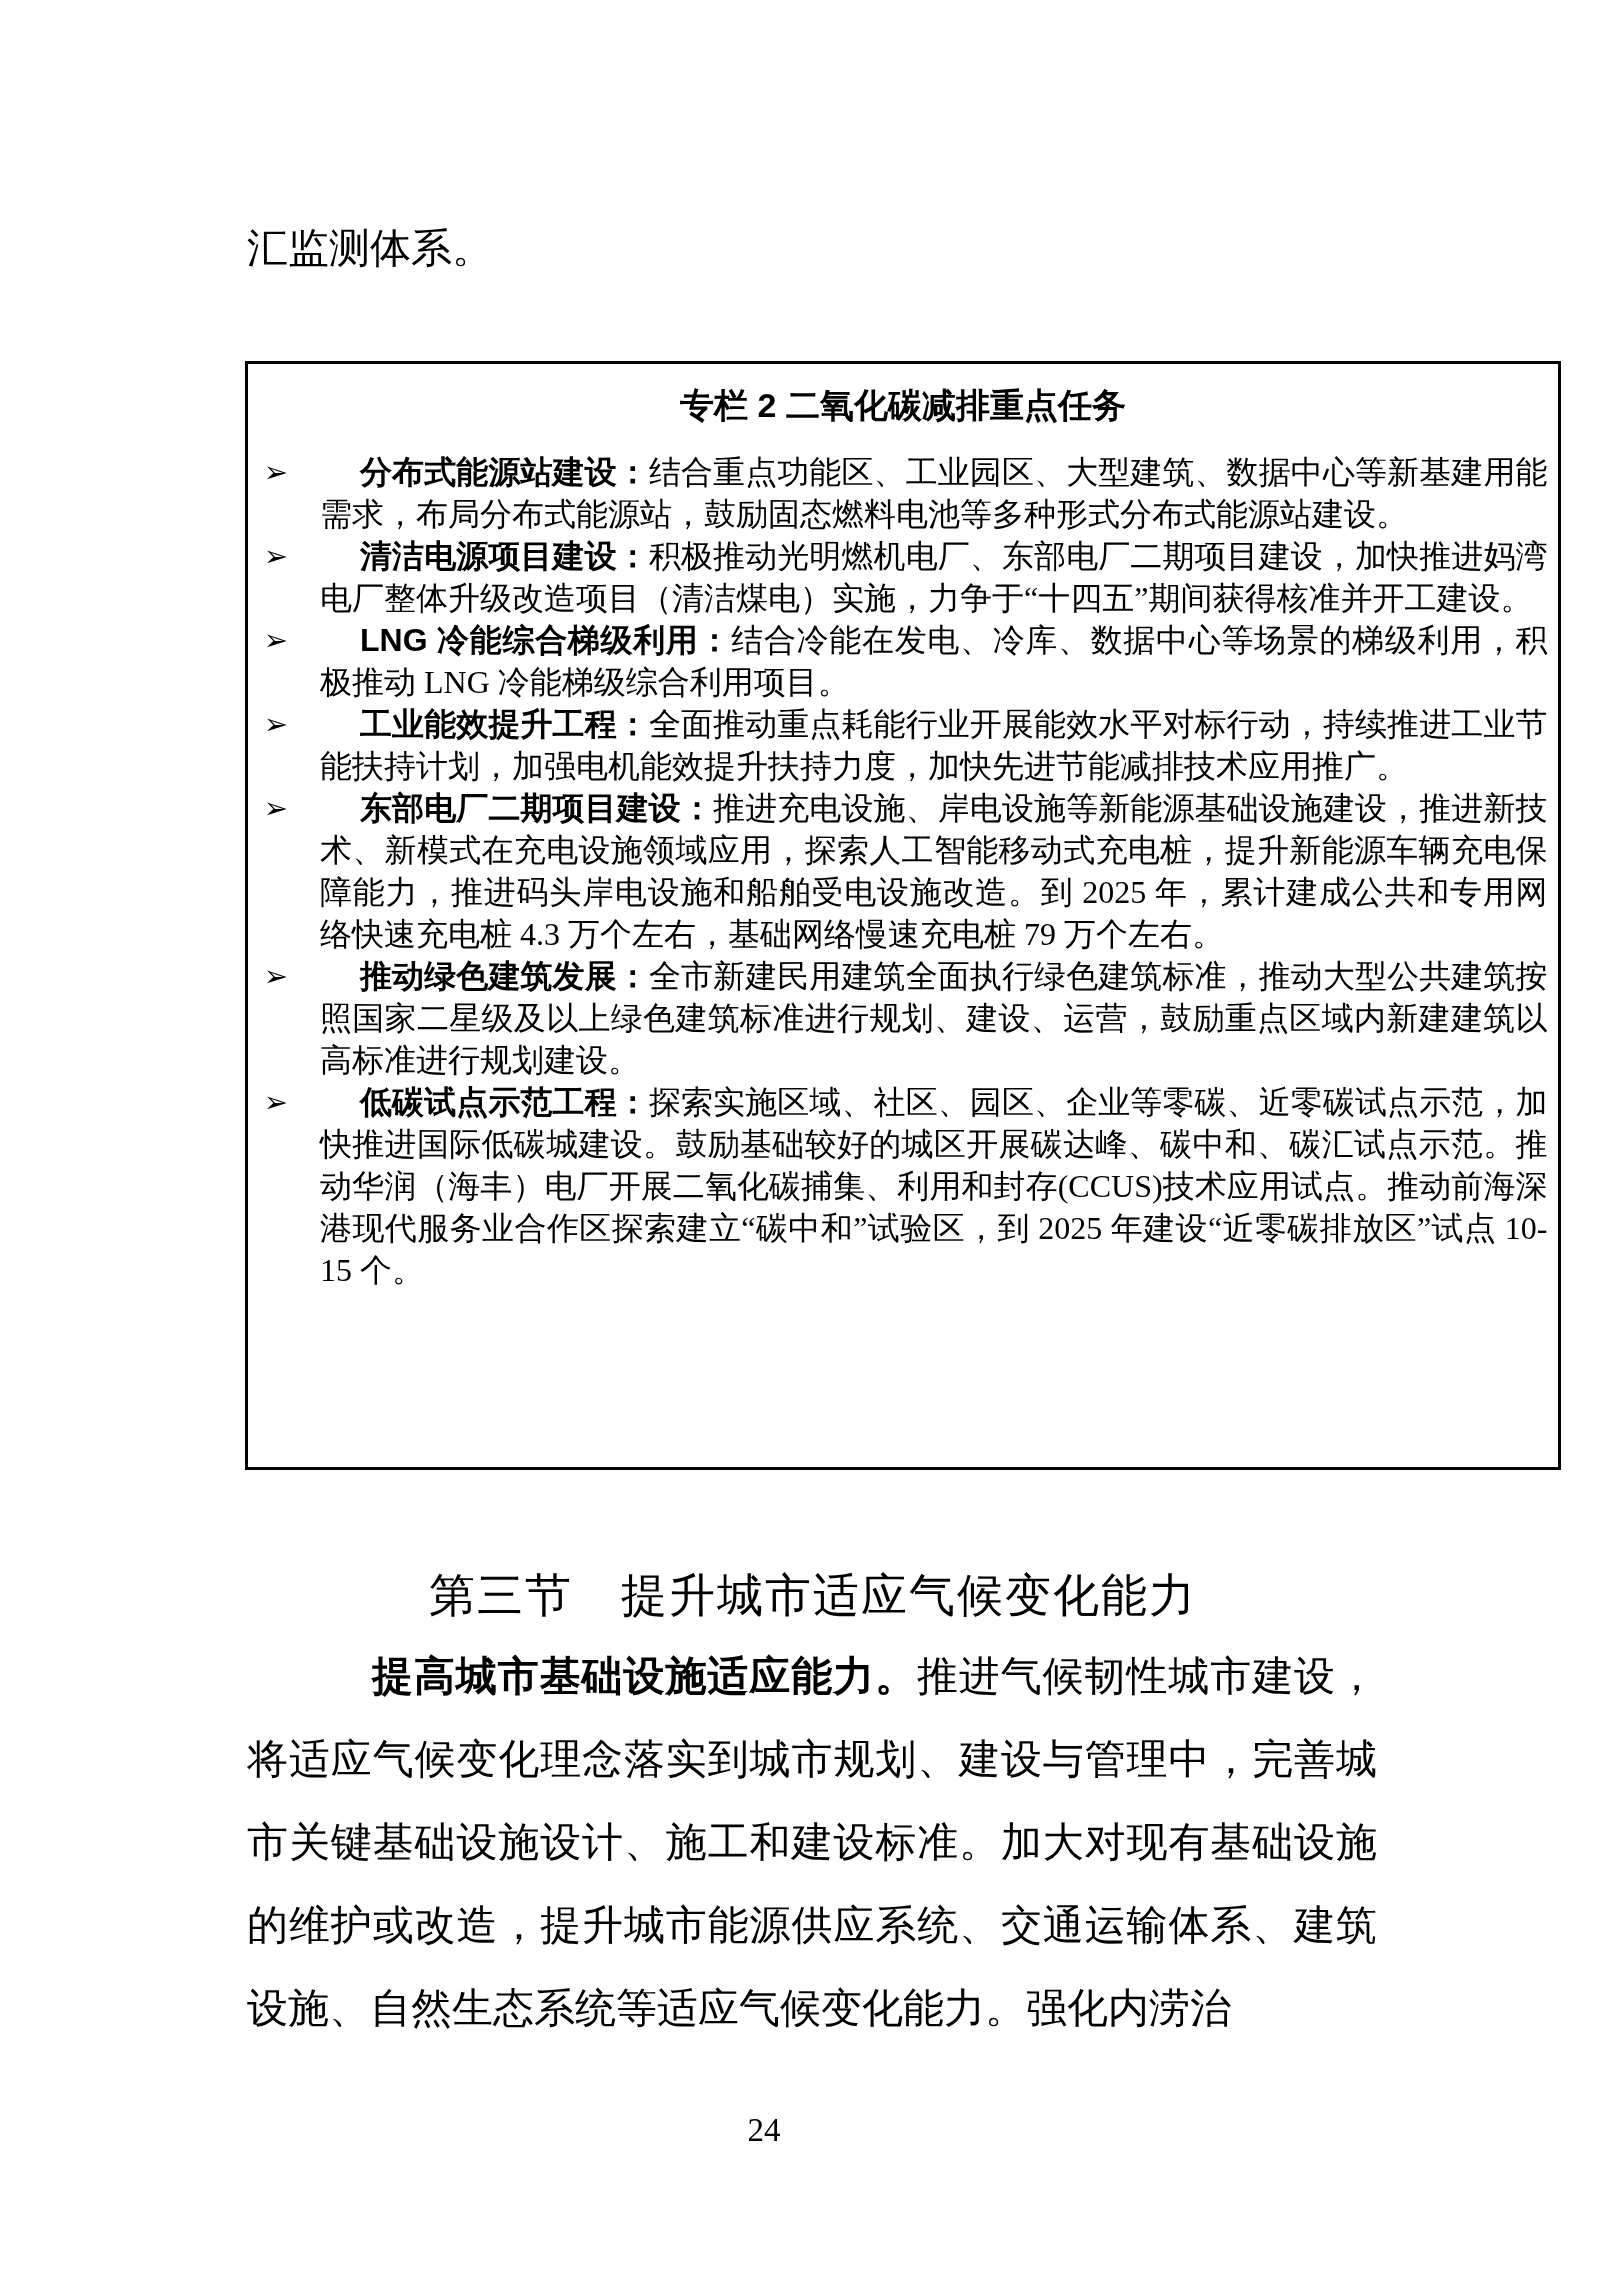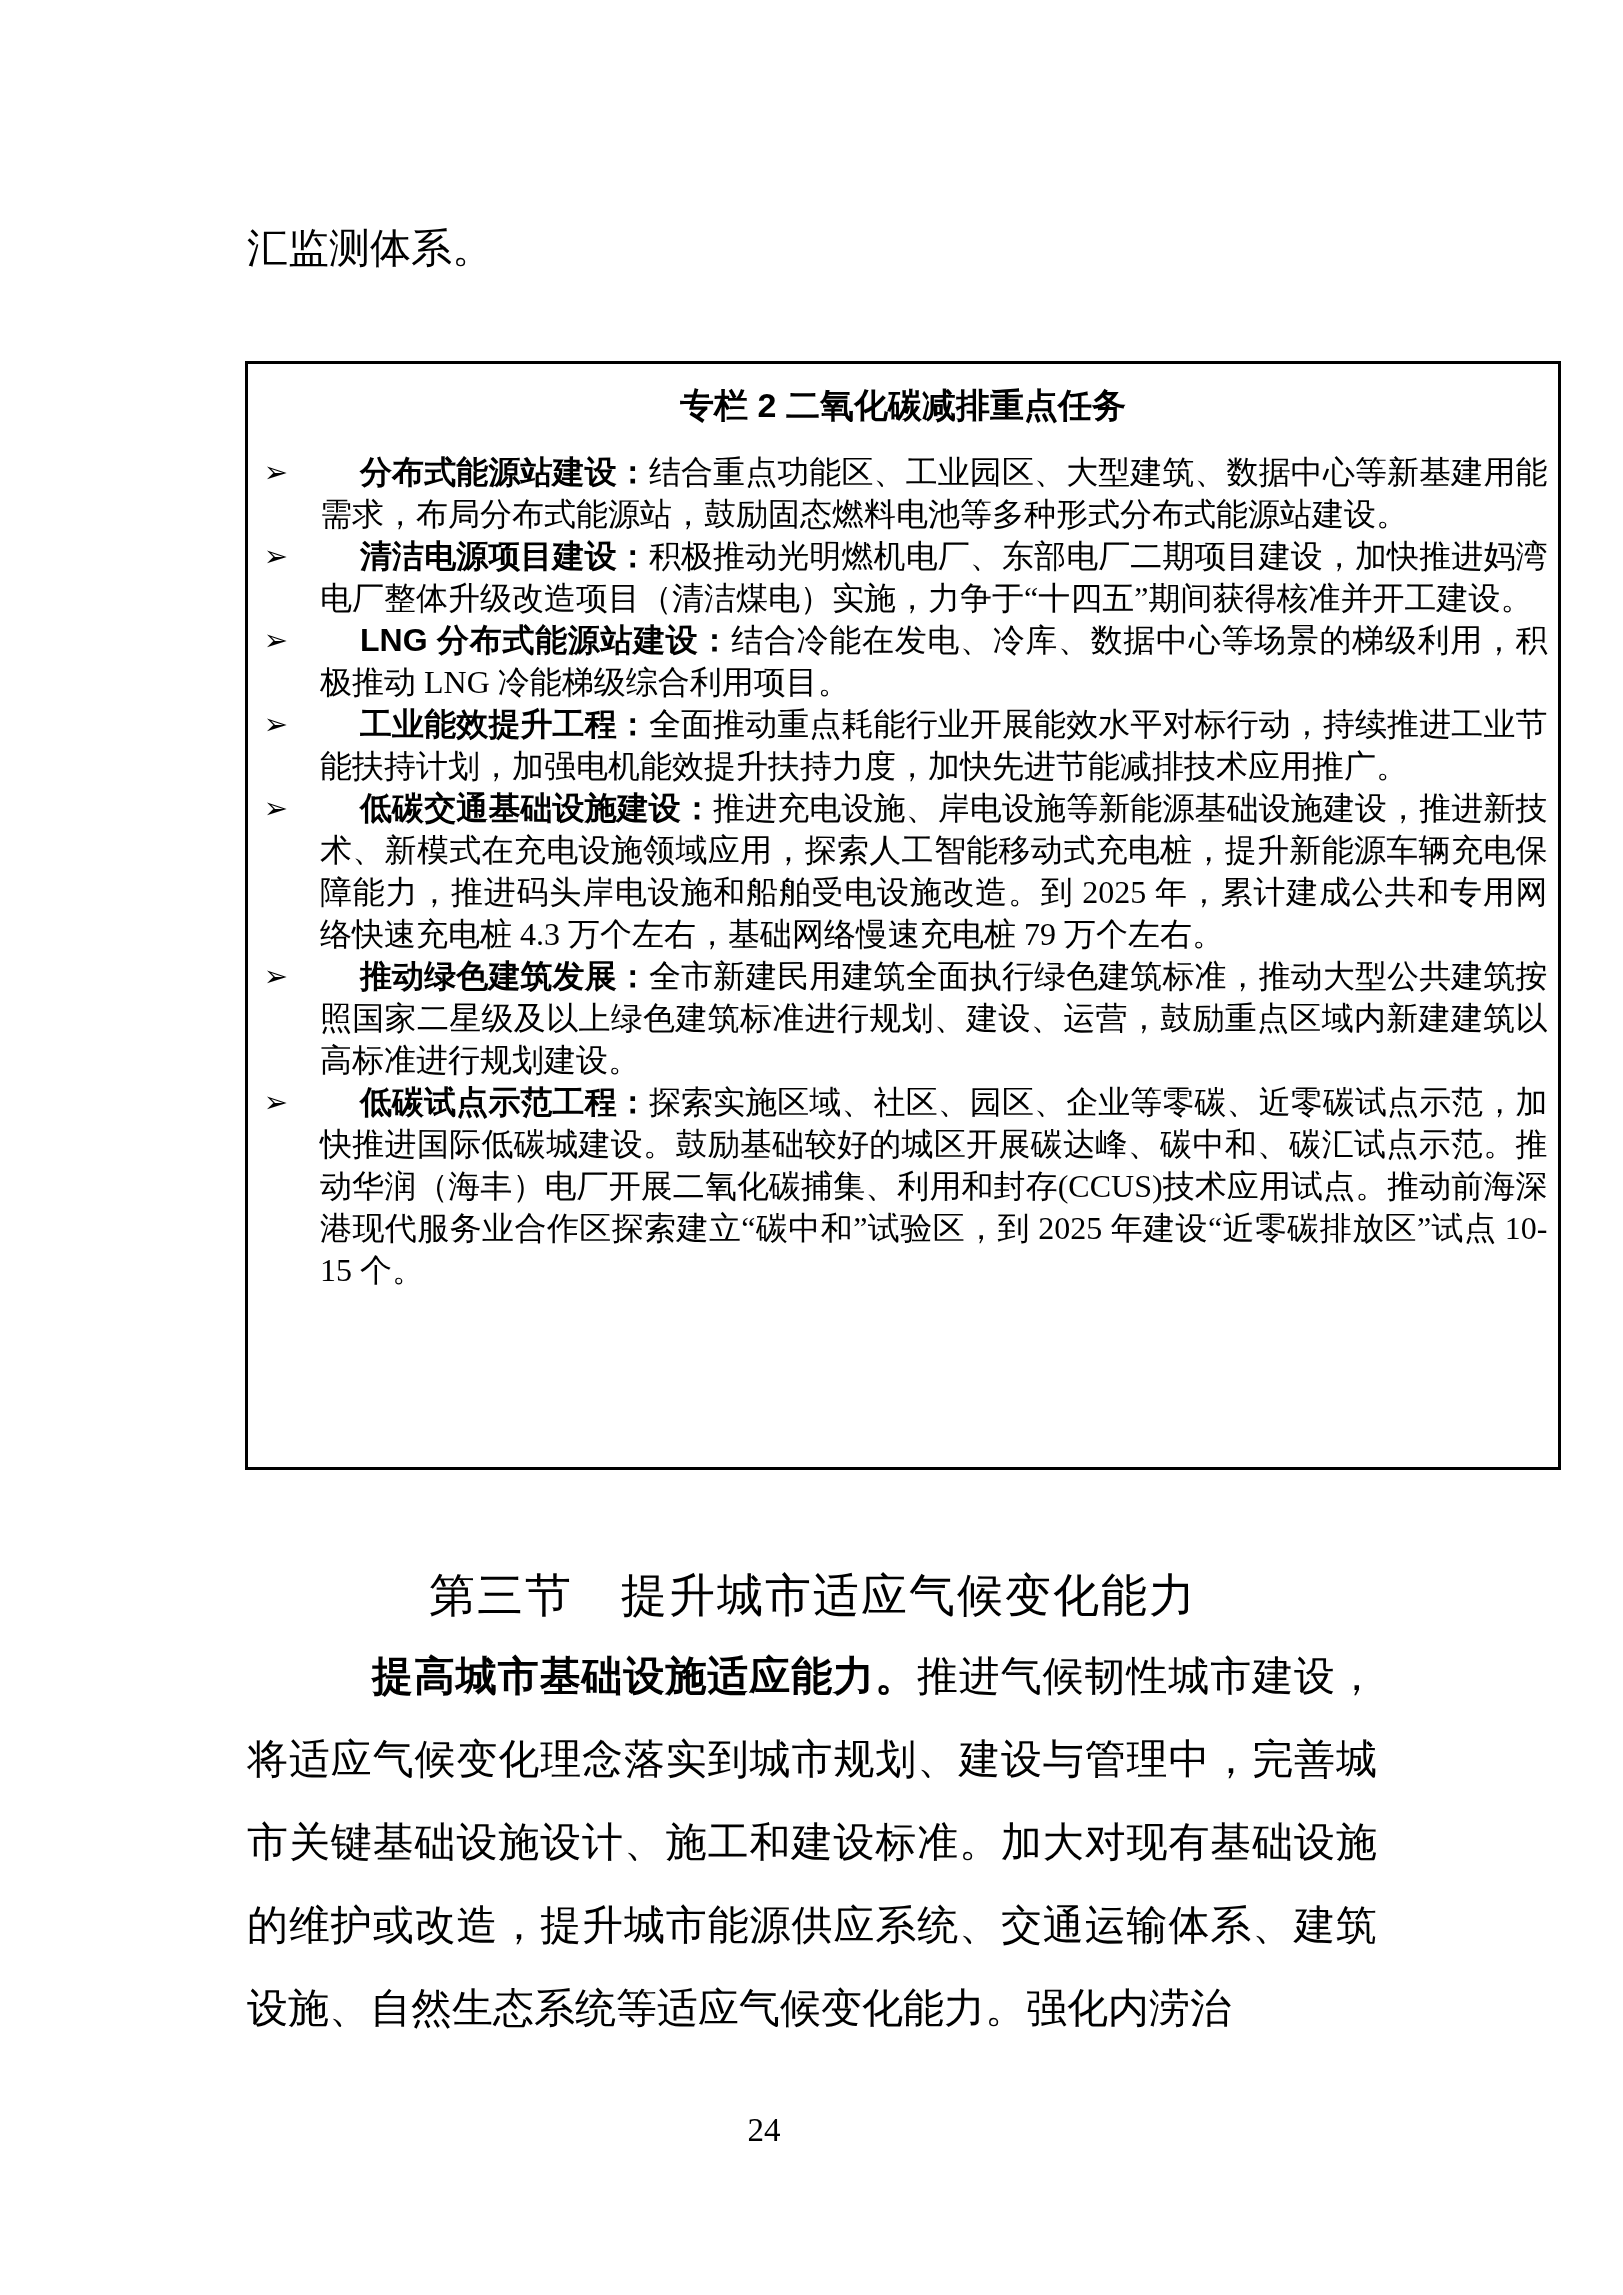--- a/index.html
+++ b/index.html
@@ -123,29 +123,29 @@
     <li class="box-item">
       <span class="marker">➢</span>
       <span class="lead">分布式能源站建设：</span><span>结合重点功能区、工业园区、大型建筑、数据中心等新基建用能需求，布局分布式能源站，鼓励固态燃料电池等多种形式分布式能源站建设。</span>
     </li>
     <li class="box-item">
       <span class="marker">➢</span>
       <span class="lead">清洁电源项目建设：</span><span>积极推动光明燃机电厂、东部电厂二期项目建设，加快推进妈湾电厂整体升级改造项目（清洁煤电）实施，力争于“十四五”期间获得核准并开工建设。</span>
     </li>
     <li class="box-item">
       <span class="marker">➢</span>
-      <span class="lead">LNG 分布式能源站建设：</span><span>结合冷能在发电、冷库、数据中心等场景的梯级利用，积极推动 LNG 冷能梯级综合利用项目。</span>
+      <span class="lead">LNG 冷能综合梯级利用：</span><span>结合冷能在发电、冷库、数据中心等场景的梯级利用，积极推动 LNG 冷能梯级综合利用项目。</span>
     </li>
     <li class="box-item">
       <span class="marker">➢</span>
       <span class="lead">工业能效提升工程：</span><span>全面推动重点耗能行业开展能效水平对标行动，持续推进工业节能扶持计划，加强电机能效提升扶持力度，加快先进节能减排技术应用推广。</span>
     </li>
     <li class="box-item">
       <span class="marker">➢</span>
-      <span class="lead">低碳交通基础设施建设：</span><span>推进充电设施、岸电设施等新能源基础设施建设，推进新技术、新模式在充电设施领域应用，探索人工智能移动式充电桩，提升新能源车辆充电保障能力，推进码头岸电设施和船舶受电设施改造。到 2025 年，累计建成公共和专用网络快速充电桩 4.3 万个左右，基础网络慢速充电桩 79 万个左右。</span>
+      <span class="lead">东部电厂二期项目建设：</span><span>推进充电设施、岸电设施等新能源基础设施建设，推进新技术、新模式在充电设施领域应用，探索人工智能移动式充电桩，提升新能源车辆充电保障能力，推进码头岸电设施和船舶受电设施改造。到 2025 年，累计建成公共和专用网络快速充电桩 4.3 万个左右，基础网络慢速充电桩 79 万个左右。</span>
     </li>
     <li class="box-item">
       <span class="marker">➢</span>
       <span class="lead">推动绿色建筑发展：</span><span>全市新建民用建筑全面执行绿色建筑标准，推动大型公共建筑按照国家二星级及以上绿色建筑标准进行规划、建设、运营，鼓励重点区域内新建建筑以高标准进行规划建设。</span>
     </li>
     <li class="box-item">
       <span class="marker">➢</span>
       <span class="lead">低碳试点示范工程：</span><span>探索实施区域、社区、园区、企业等零碳、近零碳试点示范，加快推进国际低碳城建设。鼓励基础较好的城区开展碳达峰、碳中和、碳汇试点示范。推动华润（海丰）电厂开展二氧化碳捕集、利用和封存(CCUS)技术应用试点。推动前海深港现代服务业合作区探索建立“碳中和”试验区，到 2025 年建设“近零碳排放区”试点 10-15 个。</span>
     </li>
   </ul>

